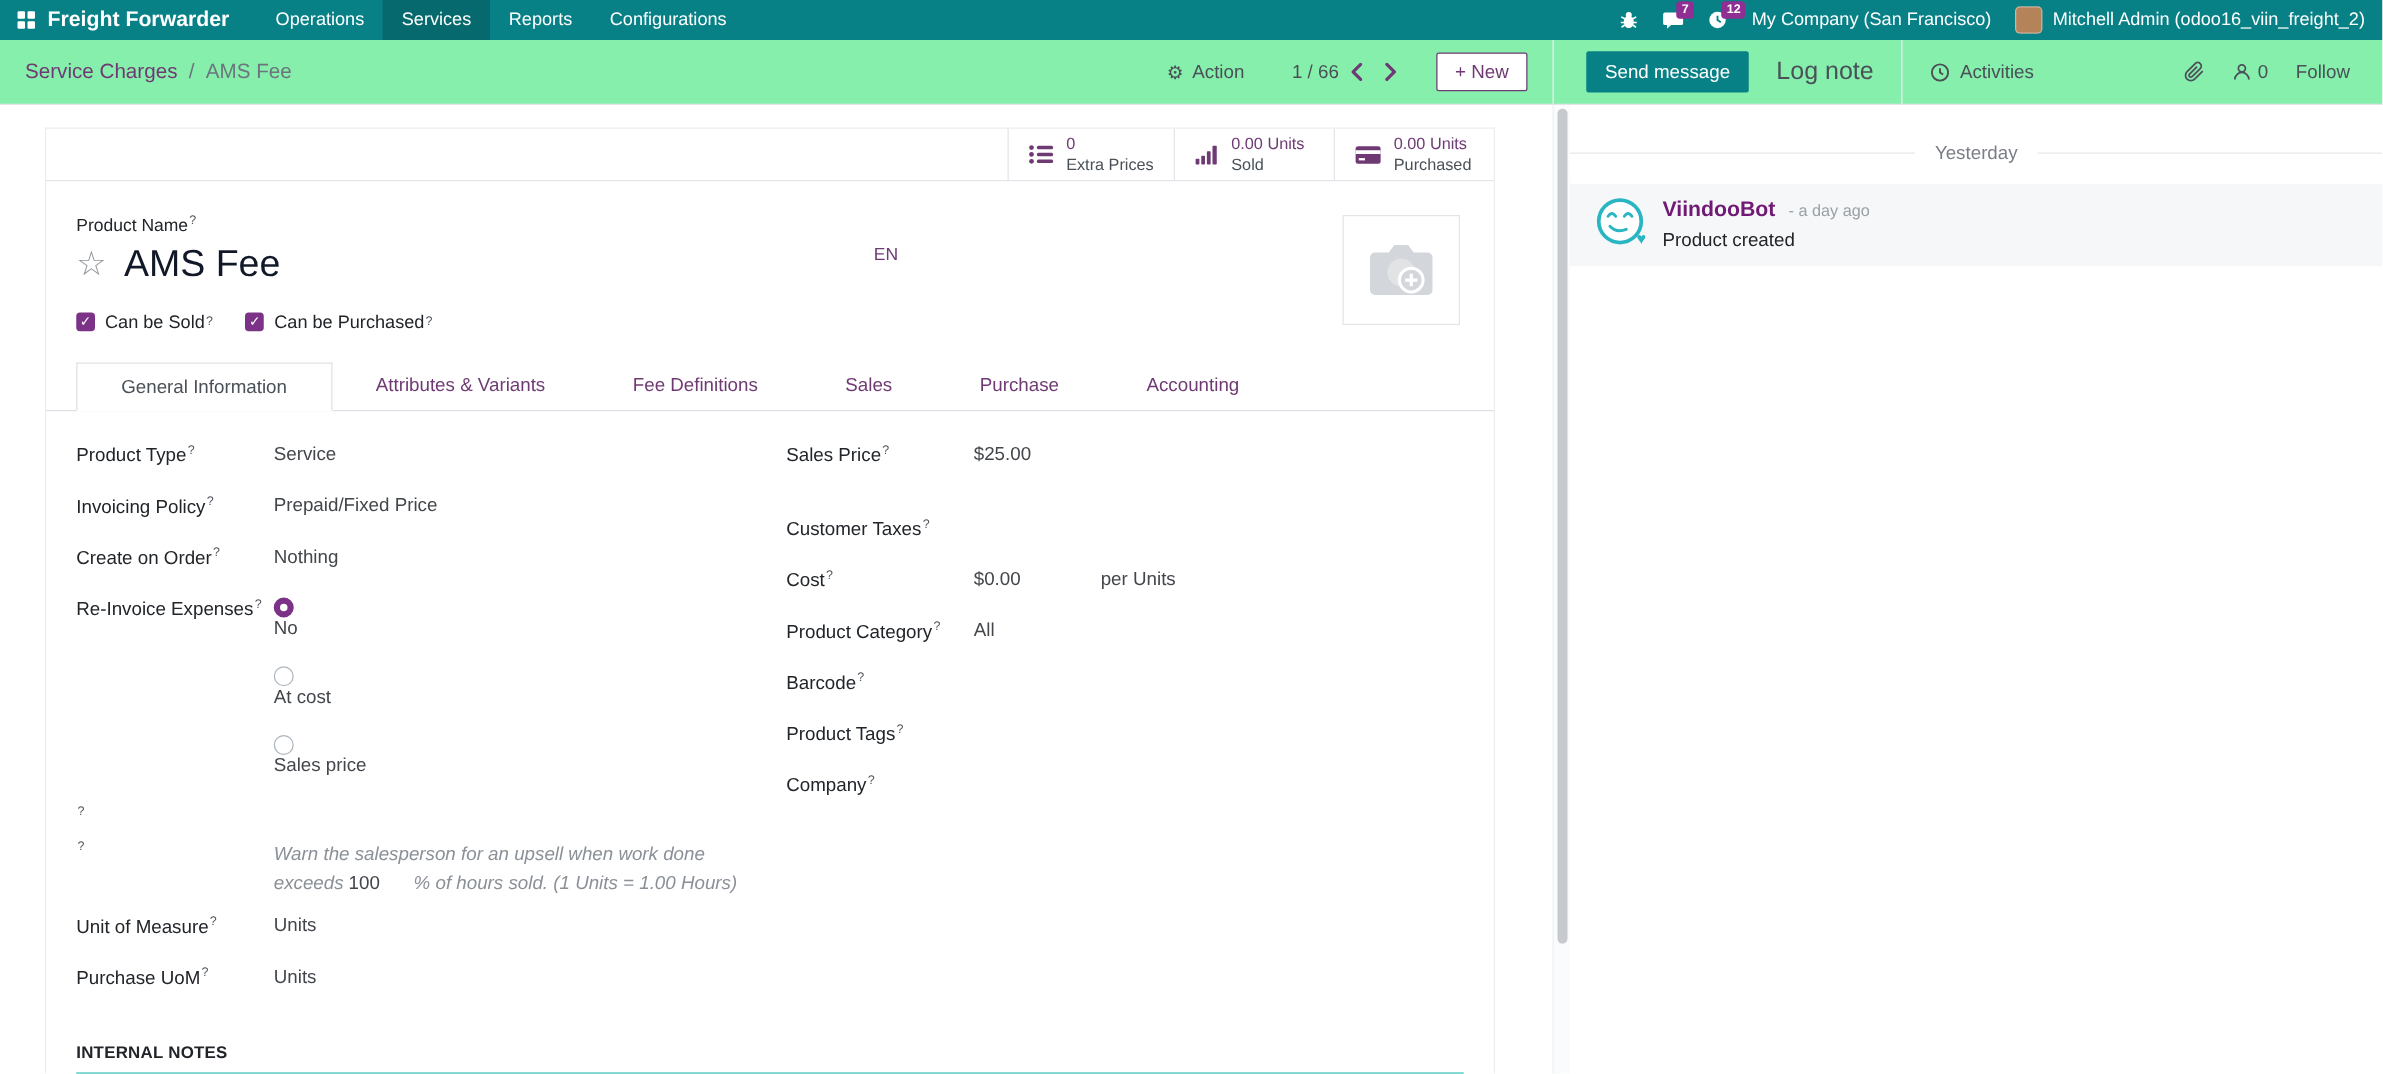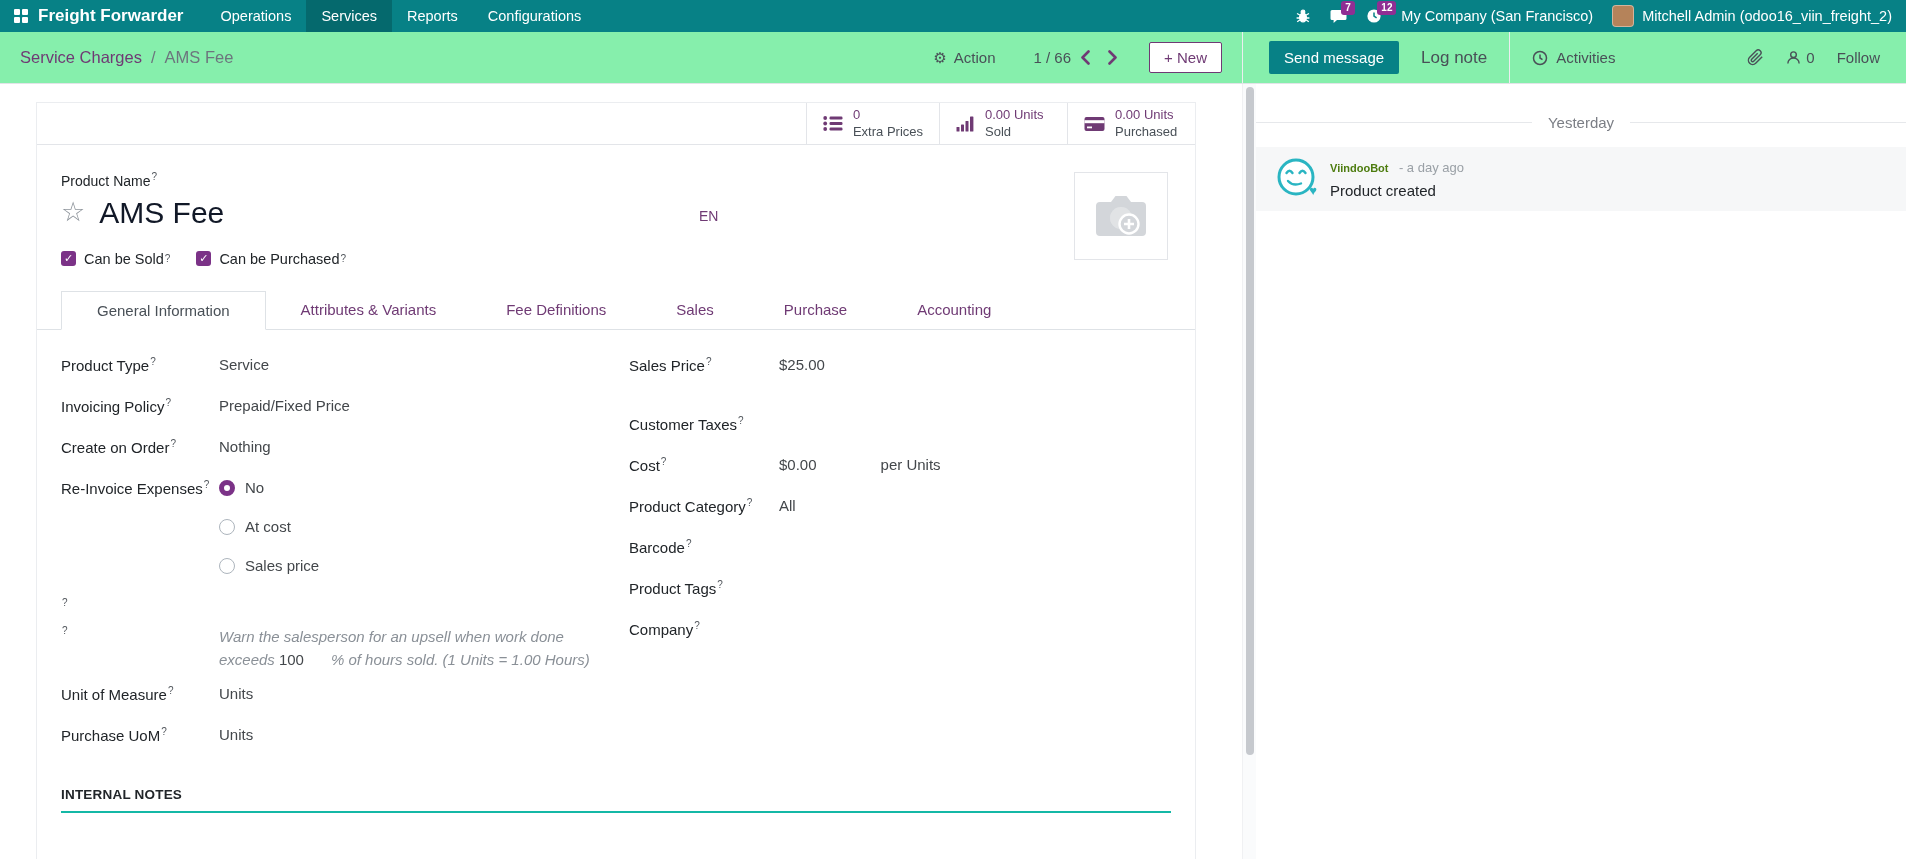--- a/index.html
+++ b/index.html
@@ -35,21 +35,21 @@
   .gear { font-size:15px; color:#495057; }
   .pager { font-size:15px; color:#495057; margin-left:38px; }
   .chev { padding:0 9px; display:flex; align-items:center; cursor:pointer; }
   .chev:first-of-type { margin-left:16px; }
   .new-btn { border:1px solid #6f3a74; color:#6f3a74; font-size:15px; padding:6px 14px;
              border-radius:2px; background:#fff; font-weight:500; margin-left:22px; cursor:pointer; }
   .cp-chatter { flex:1; display:flex; align-items:center; padding:0 26px; gap:22px;
                 border-left:1px solid #eceef0; }
   .send-btn { background:#078186; color:#fff; padding:8px 15px; font-size:15px; border:none;
               border-radius:2px; cursor:pointer; }
-  .lognote { font-size:17px; color:#495057; cursor:pointer; }
+  .lognote { font-size:20px; color:#495057; cursor:pointer; }
   .vsep { width:1px; height:51px; background:#eceef0; }
   .activities { display:flex; gap:8px; font-size:15px; color:#495057; align-items:center; cursor:pointer; }
   .chatter-right { margin-left:auto; display:flex; align-items:center; gap:22px;
                    font-size:15px; color:#495057; }
   .followers { display:flex; align-items:center; gap:5px; cursor:pointer; }
   .follow-link { cursor:pointer; }
 
   
   .main { display:flex; height:775px; }
   .form-region { width:1242px; flex:none; background:#fff; overflow:hidden; }
@@ -62,21 +62,21 @@
   .stat-text { display:flex; flex-direction:column; line-height:1.3; font-size:13px; }
   .stat-value { color:#6f3a74; }
   .stat-label { color:#495057; }
 
   .name-section { position:relative; padding:26px 24px 0; }
   .field-label-sm { font-size:14px; color:#212529; font-weight:500; }
   sup.q { font-size:10px; color:#51565c; margin-left:1px; }
   .title-row { display:flex; align-items:center; gap:14px; margin-top:4px; position:relative; height:40px; }
   .star { font-size:27px; color:#8f959c; cursor:pointer; line-height:1; }
   .title { font-size:30px; color:#111827; }
-  .lang { position:absolute; left:638px; top:15px; color:#6f3a74; font-size:14px; cursor:pointer; }
+  .lang { position:absolute; left:638px; top:3px; color:#6f3a74; font-size:14px; cursor:pointer; }
   .img-box { position:absolute; top:27px; right:27px; width:94px; height:88px;
              border:1px solid #e3e5e9; display:flex; align-items:center; justify-content:center; cursor:pointer; }
   .checkbox-row { display:flex; gap:26px; margin-top:18px; align-items:center; }
   .cb-item { display:flex; align-items:center; font-size:14.5px; color:#212529; cursor:pointer; }
   .cb { width:15px; height:15px; background:#7b3287; border-radius:3px; color:#fff; font-size:11px;
         display:flex; align-items:center; justify-content:center; margin-right:8px; }
 
   .tabs { margin-top:24px; padding-left:24px; border-bottom:1px solid #dee2e6; display:flex; }
   .tab { padding:10px 35px; font-size:15px; color:#6f3a74; margin-bottom:-1px; cursor:pointer; white-space:nowrap; }
   .tab.active { color:#495057; background:#fff; border:1px solid #dee2e6; border-bottom:1px solid #fff; }
@@ -84,21 +84,21 @@
   .tab-content { display:flex; padding:26px 24px 0; }
   .col-left { width:560px; flex:none; }
   .col-right { width:560px; flex:none; margin-left:8px; }
   .frow { display:flex; margin-bottom:17px; min-height:24px; align-items:flex-start; }
   .flabel { width:158px; flex:none; font-size:15px; color:#212529; font-weight:500; }
   .col-right .flabel { width:150px; }
   .fvalue { font-size:15px; color:#43474b; }
   .fsuffix { margin-left:64px; font-size:15px; color:#43474b; }
   .spacer18 { height:18px; }
 
-  .radio-row { display:flex; align-items:flex-end; margin-bottom:22px; cursor:pointer; }
+  .radio-row { display:flex; align-items:flex-start; margin-bottom:22px; cursor:pointer;flex-direction:column; }
   .radio { width:16px; height:16px; border-radius:50%; border:1px solid #adb5bd;
            margin-right:10px; flex:none; }
   .radio.sel { border:5px solid #7b3287; }
   .radio-label { font-size:15px; color:#43474b; }
 
   .help-row { display:flex; margin-bottom:10px; margin-top:6px; }
   .help-text { font-style:italic; color:#8a9097; font-size:15px; line-height:1.55; width:378px; }
   .help-val { font-style:normal; color:#43474b; display:inline-block; width:52px; margin-left:4px; }
   .uom-block { margin-top:14px; }
 
@@ -113,21 +113,21 @@
 
   
   .chatter { flex:1; background:#fff; padding-top:30px; }
   .day-divider { display:flex; align-items:center; color:#7b7e85; font-size:15px; }
   .dline { flex:1; height:1px; background:#e6e8eb; }
   .dtext { margin:0 16px; }
   .message { margin-top:16px; background:#f6f7f8; padding:10px 20px 12px; display:flex; gap:14px; cursor:pointer; }
   .avatar-bot { width:40px; height:40px; flex:none; position:relative; }
   .bot-heart { position:absolute; right:-1px; bottom:0; color:#2ab5c2; font-size:13px; line-height:1; }
   .msg-head { line-height:1.3; }
-  .msg-name { font-size:11px; font-weight:bold; color:#4d7c0f; }
+  .msg-name { font-size:17px; font-weight:bold; color:#701a75; }
   .msg-time { font-size:13px; color:#9aa0a6; margin-left:6px; }
   .msg-body { font-size:15px; color:#212529; margin-top:4px; }
 
   svg { display:block; }
 </style>
 </head>
 <body>
 
 <nav class="navbar">
   <span class="grid-icon">

